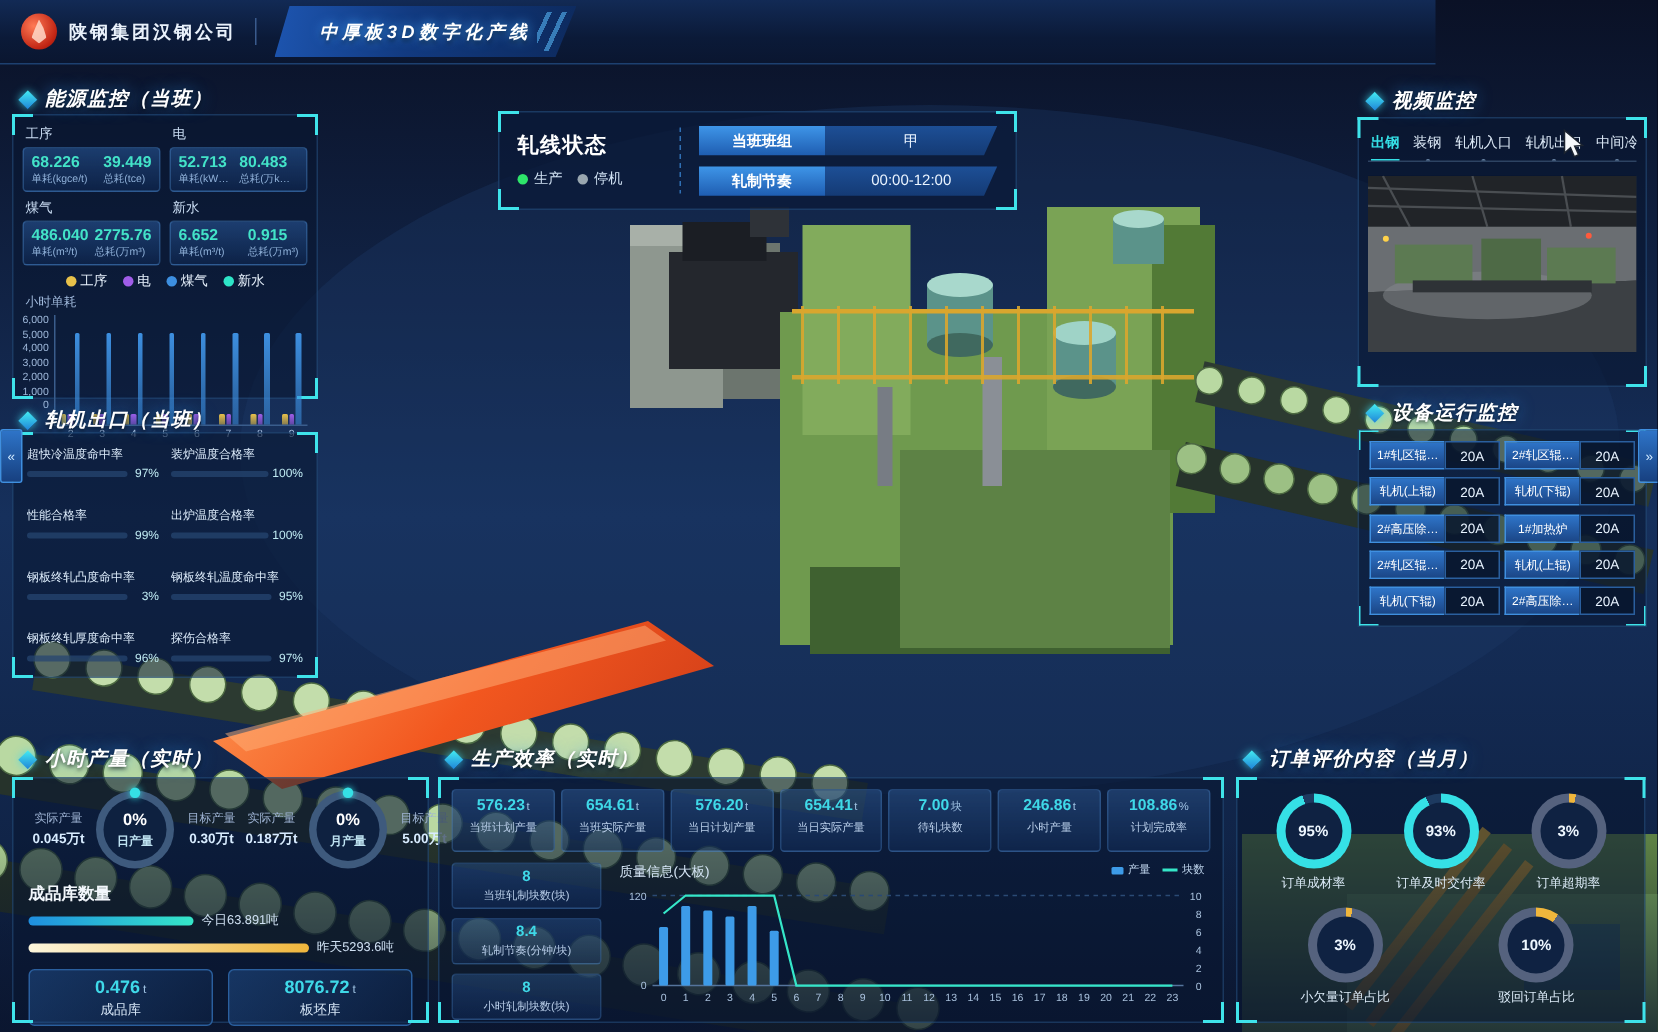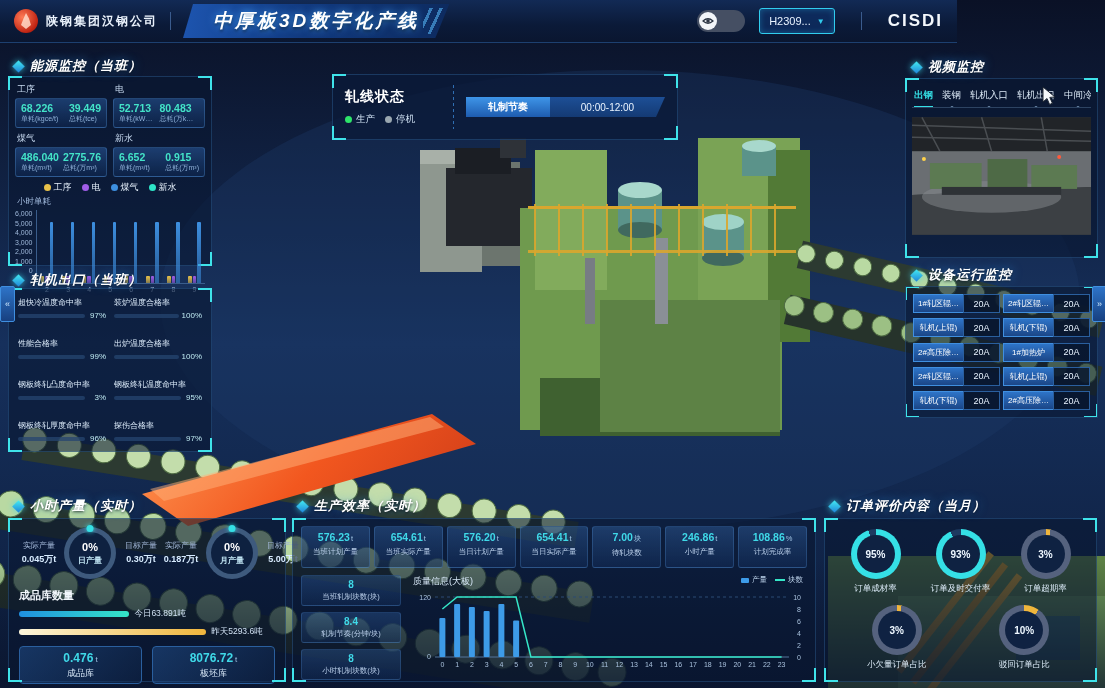--- a/index.html
+++ b/index.html
@@ -19,21 +19,21 @@
     background:radial-gradient(circle at 35% 35%,#ff7a55,#c02413 70%,#7d140a);}
   .logo-badge::after{content:"";position:absolute;left:7px;top:4px;width:10px;height:16px;
     background:#ffd9c8;clip-path:polygon(50% 0,80% 35%,100% 75%,50% 100%,0 75%,25% 35%);opacity:.85;}
   .company{font-size:12px;font-weight:bold;letter-spacing:2px;color:#e9f1fb;margin-left:8px;}
   .tb-div{width:1px;height:18px;background:#3a5b8d;margin:0 12px;}
   .title-plate{position:relative;height:34px;display:flex;align-items:center;padding:0 30px;
     background:linear-gradient(100deg,#1d55b0 0%,#123a80 45%,#0d2a5e 100%);
     clip-path:polygon(10px 0,100% 0,calc(100% - 14px) 100%,0 100%);}
   .title-plate::after{content:"";position:absolute;right:4px;top:4px;bottom:4px;width:22px;
     background:repeating-linear-gradient(115deg,transparent 0 6px,rgba(90,190,255,.55) 6px 9px);}
-  .main-title{font-size:19px;font-weight:900;font-style:italic;letter-spacing:3px;color:#ffffff;
+  .main-title{font-size:12px;font-weight:900;font-style:italic;letter-spacing:3px;color:#ffffff;
     text-shadow:0 0 8px rgba(70,170,255,.9),0 2px 3px rgba(0,0,0,.6);}
   .tb-right{position:absolute;right:14px;top:0;height:42px;display:flex;align-items:center;gap:14px;}
   .toggle{width:48px;height:22px;border-radius:11px;background:#46506244;background:#454f63;position:relative;cursor:pointer;}
   .toggle .knob{position:absolute;left:2px;top:2px;width:18px;height:18px;border-radius:50%;background:#f2f5f8;
     display:flex;align-items:center;justify-content:center;}
   .sel{height:24px;display:flex;align-items:center;gap:6px;padding:0 9px;border:1px solid #31cdee;border-radius:3px;
     background:rgba(14,45,96,.85);font-size:11px;color:#e8f3ff;cursor:pointer;box-shadow:0 0 6px rgba(40,190,240,.35) inset;}
   .sel .caret{color:#31cdee;font-size:8px;}
   .brand{font-size:17px;font-weight:900;letter-spacing:2px;color:#f4f8fc;}
 
@@ -375,36 +375,20 @@
   <rect x="0" y="560" width="1105" height="128" fill="url(#fogg)"></rect>
 </svg>
 
 <header class="topbar">
   <span class="logo-badge"></span>
   <span class="company">陕钢集团汉钢公司</span>
   <span class="tb-div"></span>
   <div class="title-plate">
     <span class="main-title">中厚板3D数字化产线</span>
   </div>
-  <div class="tb-right">
-    <div class="toggle">
-      <span class="knob">
-        <svg width="12" height="12" viewBox="0 0 12 12">
-            <path d="M1 6 Q6 1.5 11 6 Q6 10.5 1 6Z" fill="none" stroke="#2b3442" stroke-width="1.2"></path>
-            <circle cx="6" cy="6" r="1.8" fill="#2b3442"></circle>
-          </svg>
-      </span>
-    </div>
-    <div class="sel">
-      <span>H2309...</span>
-      <span class="caret">▼</span>
-    </div>
-    <span class="tb-div"></span>
-    <span class="brand">CISDI</span>
-  </div>
 </header>
 
 <div class="phead abs" style="left:14px;top:57px;">
   <span class="diamond"></span>
   <b>能源监控（当班）</b>
 </div>
 <section class="pb abs" id="energy-body">
   <div id="energy-cards">
       <div class="ecard-row">
         <div class="ecard-wrap">
@@ -623,20 +607,24 @@
           <span>生产</span>
         </span>
         <span class="ls-li">
           <i class="ls-dot" style="background: rgb(154, 167, 176);"></i>
           <span>停机</span>
         </span>
       </div>
   </div>
   <div class="ls-sep"></div>
   <div class="ls-right">
+    <div class="ls-field">
+      <span class="fl">当班班组</span>
+      <span class="fv">甲</span>
+    </div>
     <div class="ls-field">
       <span class="fl">轧制节奏</span>
       <span class="fv">00:00-12:00</span>
     </div>
   </div>
 </section>
 
 <div class="phead abs" style="left:912px;top:58px;">
   <span class="diamond"></span>
   <b>视频监控</b>

